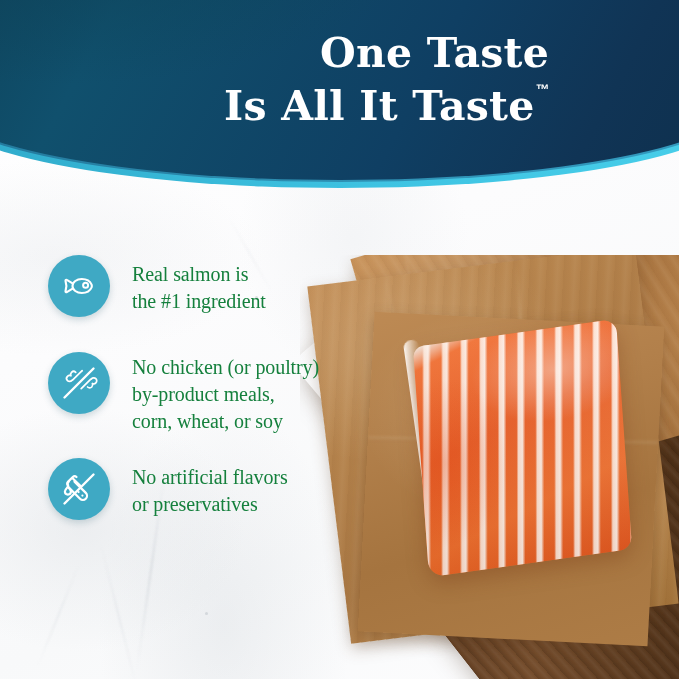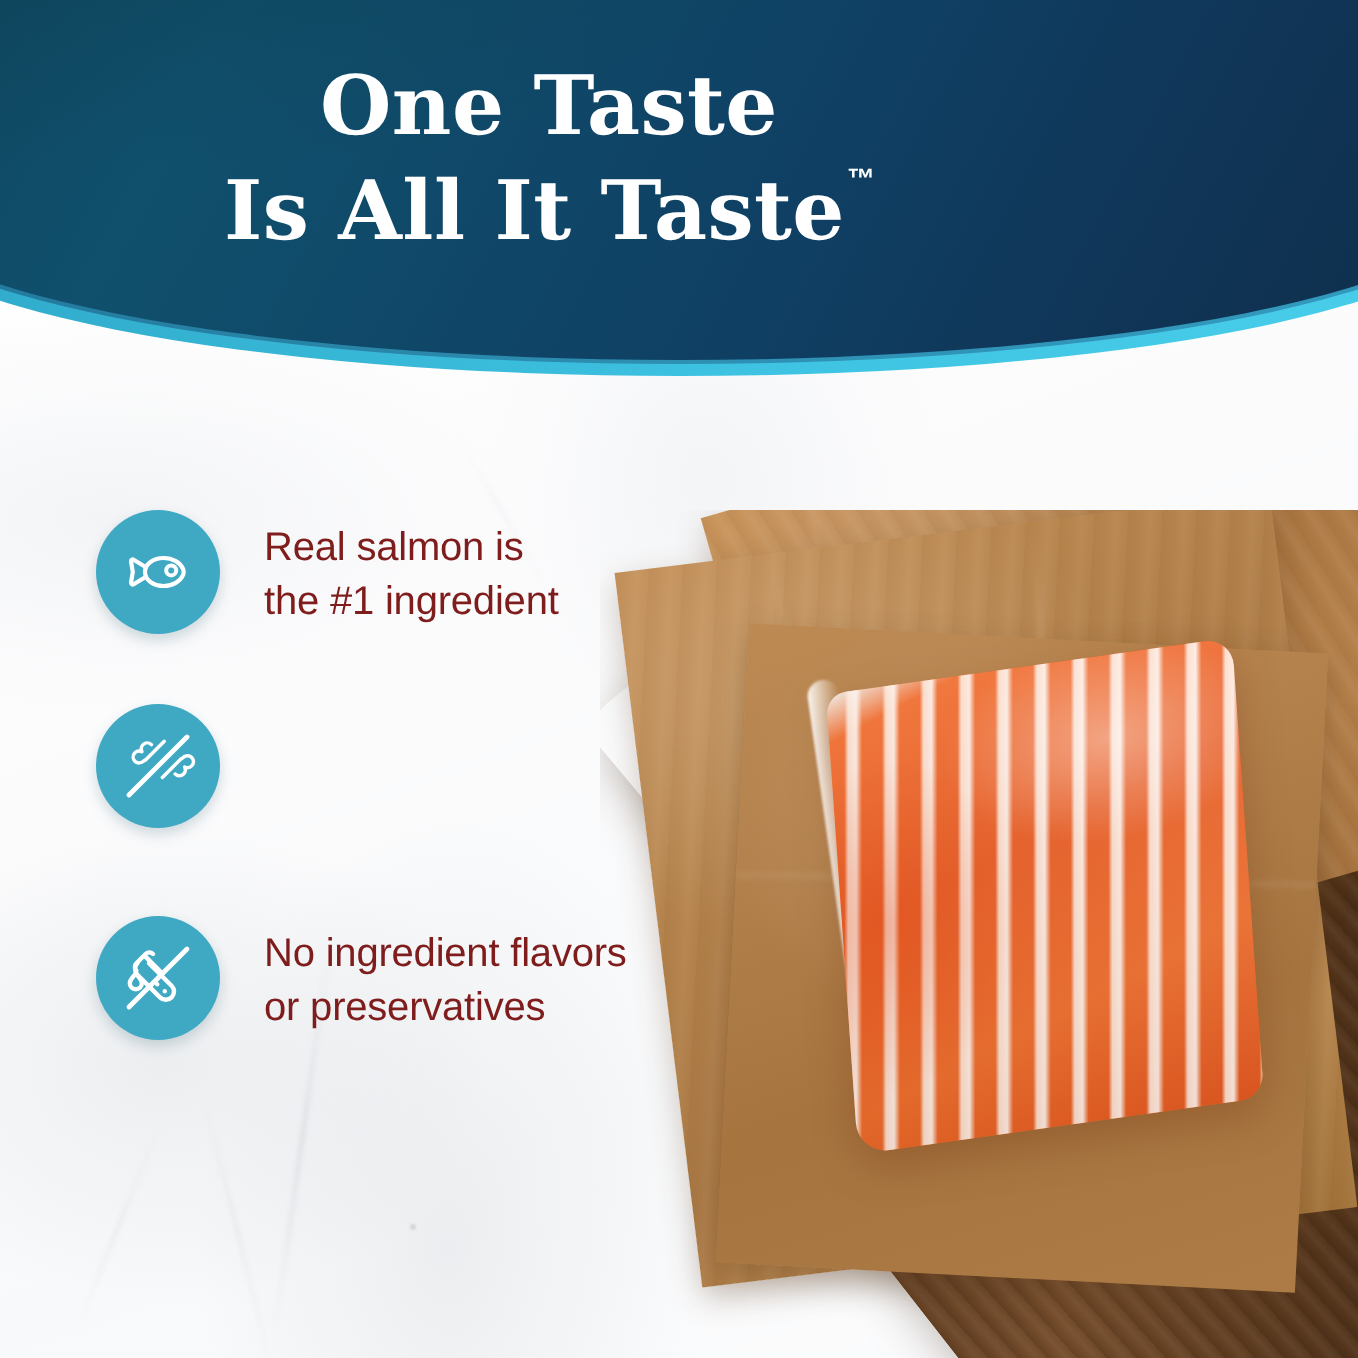--- a/index.html
+++ b/index.html
@@ -78,21 +78,21 @@
     width: 800px; height: 318px;
     border-radius: 0 0 52% 52% / 0 0 26% 26%;
     background: linear-gradient(90deg, #1f6e92 0%, #2b87ab 50%, #2f92b8 100%);
     opacity: .85;
   }
 
   .headline {
     position: absolute;
     left: 0; top: 30px;
     width: 549px;
-    text-align: center;
+    text-align: right;
     color: #ffffff;
     font-family: "DejaVu Serif", serif;
     font-weight: bold;
     font-size: 41px;
     line-height: 47px;
     letter-spacing: 0.2px;
   }
   .headline .l2 { position: relative; display: inline-block; }
   .tm {
     font-size: 14px;
@@ -234,22 +234,22 @@
     height: 62px;
     border-radius: 50%;
     background: #3fa9c4;
     display: flex;
     align-items: center;
     justify-content: center;
     box-shadow: 0 3px 7px rgba(40,90,110,0.22);
   }
   .bullet-text {
     margin-left: 22px;
-    color: #7f1d1d;
-    font-family: Liberation Sans, sans-serif;
+    color: #15803d;
+    font-family: Liberation Serif, serif;
     font-size: 20px;
     line-height: 27px;
     font-weight: 400;
     letter-spacing: -0.1px;
     padding-top: 2px;
     white-space: pre-line;
   }
   .bullet.b1 .bullet-text { padding-top: 6px; }
   .bullet.b3 .bullet-text { padding-top: 6px; }
 </style>
@@ -315,34 +315,37 @@
         <svg width="44" height="44" viewBox="0 0 44 44" fill="none" aria-hidden="true">
           <g stroke="#ffffff" stroke-width="2.2" stroke-linecap="round" stroke-linejoin="round">
             <path d="M14.4 12.6c-1.5-1.5-3.9-1.5-5.4 0-1.2 1.2-1.4 3-.7 4.5-1.5-.7-3.3-.5-4.5.7-1.5 1.5-1.5 3.9 0 5.4 1.6 1.6 4.2 1.4 5.7-.2l.4-.4" transform="translate(7.5,1.5) scale(0.78)"></path>
             <path d="M10.6 22.4 22.6 10.4" transform="translate(7.5,1.5) scale(0.78)"></path>
             <path d="M29.6 31.4c1.5 1.5 3.9 1.5 5.4 0 1.2-1.2 1.4-3 .7-4.5 1.5.7 3.3.5 4.5-.7 1.5-1.5 1.5-3.9 0-5.4-1.6-1.6-4.2-1.4-5.7.2l-.4.4" transform="translate(7.5,1.5) scale(0.78)"></path>
             <path d="M33.4 21.6 21.4 33.6" transform="translate(7.5,1.5) scale(0.78)"></path>
           </g>
           <path d="M36.5 7.5 7.5 36.5" stroke="#ffffff" stroke-width="2.4" stroke-linecap="round"></path>
         </svg>
       </div>
+      <div class="bullet-text">No chicken (or poultry)
+by-product meals,
+corn, wheat, or soy</div>
     </div>
 
     <div class="bullet b3">
       <div class="icon-circle">
         <svg width="44" height="44" viewBox="0 0 44 44" fill="none" aria-hidden="true">
           <g stroke="#ffffff" stroke-width="2.2" stroke-linecap="round" stroke-linejoin="round">
             <path d="M15.6 11.2 23.3 18.9"></path>
             <path d="M19.5 10.0c-1-1-2.7-1-3.7 0l-4.6 4.6c-1 1-1 2.7 0 3.7"></path>
             <path d="M17.5 14.6 28.8 25.9c1.6 1.6 1.6 4.2 0 5.8-1.6 1.6-4.2 1.6-5.8 0L11.7 20.4c-1.6-1.6-1.6-4.2 0-5.8" stroke-width="2.2"></path>
             <circle cx="21.6" cy="25.1" r="1.1" fill="#ffffff" stroke="none"></circle>
             <circle cx="25.4" cy="28.6" r="1.1" fill="#ffffff" stroke="none"></circle>
             <path d="M12.1 20.6c-1.6 1.7-2.6 3.1-2.6 4.4 0 1.7 1.3 3 3 3s3-1.3 3-3c0-1.3-1-2.7-2.6-4.4a.55.55 0 0 0-.8 0z" transform="translate(-1.6,-0.4)"></path>
           </g>
           <path d="M36.5 7.5 7.5 36.5" stroke="#ffffff" stroke-width="2.4" stroke-linecap="round"></path>
         </svg>
       </div>
-      <div class="bullet-text">No ingredient flavors
+      <div class="bullet-text">No artificial flavors
 or preservatives</div>
     </div>
 
   </div>
 </div>
 
 </body></html>

